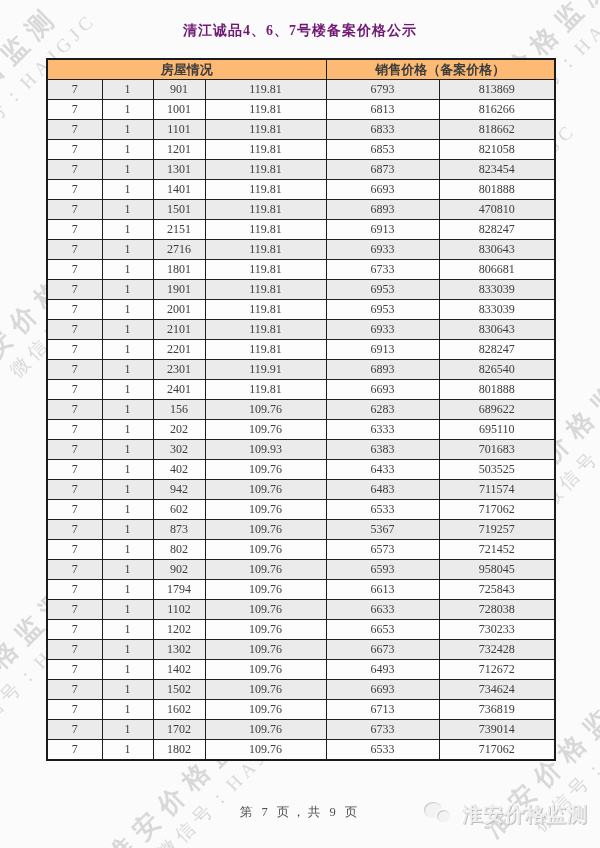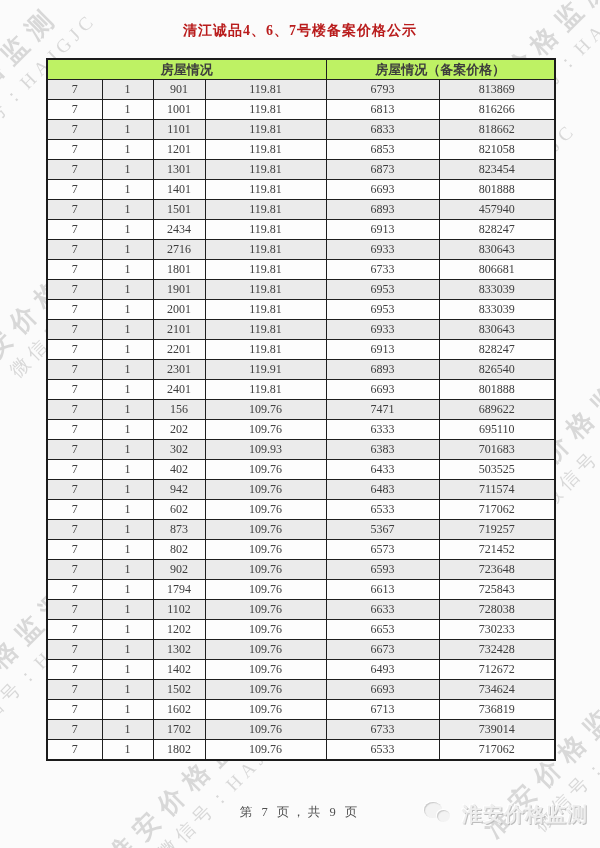--- a/index.html
+++ b/index.html
@@ -39,21 +39,21 @@
   .wm-h { left: 36px;  top: 642px; }
   .wm-i { left: 228px; top: 764px; }
   .wm-j { left: 604px; top: 736px; }
 
   
   .doc-title {
     position: absolute;
     top: 22px; left: 0; width: 100%;
     text-align: center;
     font-size: 14px; font-weight: bold;
-    color: #b91c1c;
+    color: #701a75;
     letter-spacing: 1px;
     z-index: 2;
   }
 
   
   table.price-table {
     position: absolute;
     left: 46px; top: 58px;
     width: 508px;
     border-collapse: collapse;
@@ -69,21 +69,21 @@
   .price-table col.c6 { width: 116px; }
   .price-table th, .price-table td {
     border: 1px solid #1f1f1f;
     text-align: center;
     vertical-align: middle;
     padding: 0;
     color: #3d3d3d;
     overflow: hidden;
   }
   .price-table { border: 2px solid #1b1b1b; }
-  .price-table thead tr.group-row th { height: 19px; font-size: 13px; font-weight: bold; background: #bef264; }
+  .price-table thead tr.group-row th { height: 19px; font-size: 13px; font-weight: bold; background: #fdba74; }
   .price-table thead tr.col-row  th { height: 25px; font-size: 12.5px; font-weight: bold; background: #fdfdfd; }
   .price-table tbody td { height: 19px; font-size: 12px; background: #fdfdfd; }
   .price-table tbody tr:nth-child(odd) td { background: #ebebeb; }
 
   
   .page-footer {
     position: absolute;
     top: 804px; left: 0; width: 100%;
     text-align: center;
     font-size: 12.5px;
@@ -167,21 +167,21 @@
       <col class="c1">
         <col class="c2">
         <col class="c3">
         <col class="c4">
         <col class="c5">
         <col class="c6">
     </colgroup>
     <thead>
       <tr class="group-row">
         <th colspan="4">房屋情况</th>
-        <th colspan="2">房屋情况（备案价格）</th>
+        <th colspan="2">销售价格（备案价格）</th>
       </tr>
     </thead>
     <tbody>
         <tr>
           <td>7</td>
           <td>1</td>
           <td>901</td>
           <td>119.81</td>
           <td>6793</td>
           <td>813869</td>
@@ -225,26 +225,26 @@
           <td>119.81</td>
           <td>6693</td>
           <td>801888</td>
         </tr>
         <tr>
           <td>7</td>
           <td>1</td>
           <td>1501</td>
           <td>119.81</td>
           <td>6893</td>
-          <td>457940</td>
-        </tr>
-        <tr>
-          <td>7</td>
-          <td>1</td>
-          <td>2434</td>
+          <td>470810</td>
+        </tr>
+        <tr>
+          <td>7</td>
+          <td>1</td>
+          <td>2151</td>
           <td>119.81</td>
           <td>6913</td>
           <td>828247</td>
         </tr>
         <tr>
           <td>7</td>
           <td>1</td>
           <td>2716</td>
           <td>119.81</td>
           <td>6933</td>
@@ -304,21 +304,21 @@
           <td>2401</td>
           <td>119.81</td>
           <td>6693</td>
           <td>801888</td>
         </tr>
         <tr>
           <td>7</td>
           <td>1</td>
           <td>156</td>
           <td>109.76</td>
-          <td>7471</td>
+          <td>6283</td>
           <td>689622</td>
         </tr>
         <tr>
           <td>7</td>
           <td>1</td>
           <td>202</td>
           <td>109.76</td>
           <td>6333</td>
           <td>695110</td>
         </tr>
@@ -369,21 +369,21 @@
           <td>109.76</td>
           <td>6573</td>
           <td>721452</td>
         </tr>
         <tr>
           <td>7</td>
           <td>1</td>
           <td>902</td>
           <td>109.76</td>
           <td>6593</td>
-          <td>723648</td>
+          <td>958045</td>
         </tr>
         <tr>
           <td>7</td>
           <td>1</td>
           <td>1794</td>
           <td>109.76</td>
           <td>6613</td>
           <td>725843</td>
         </tr>
         <tr>

